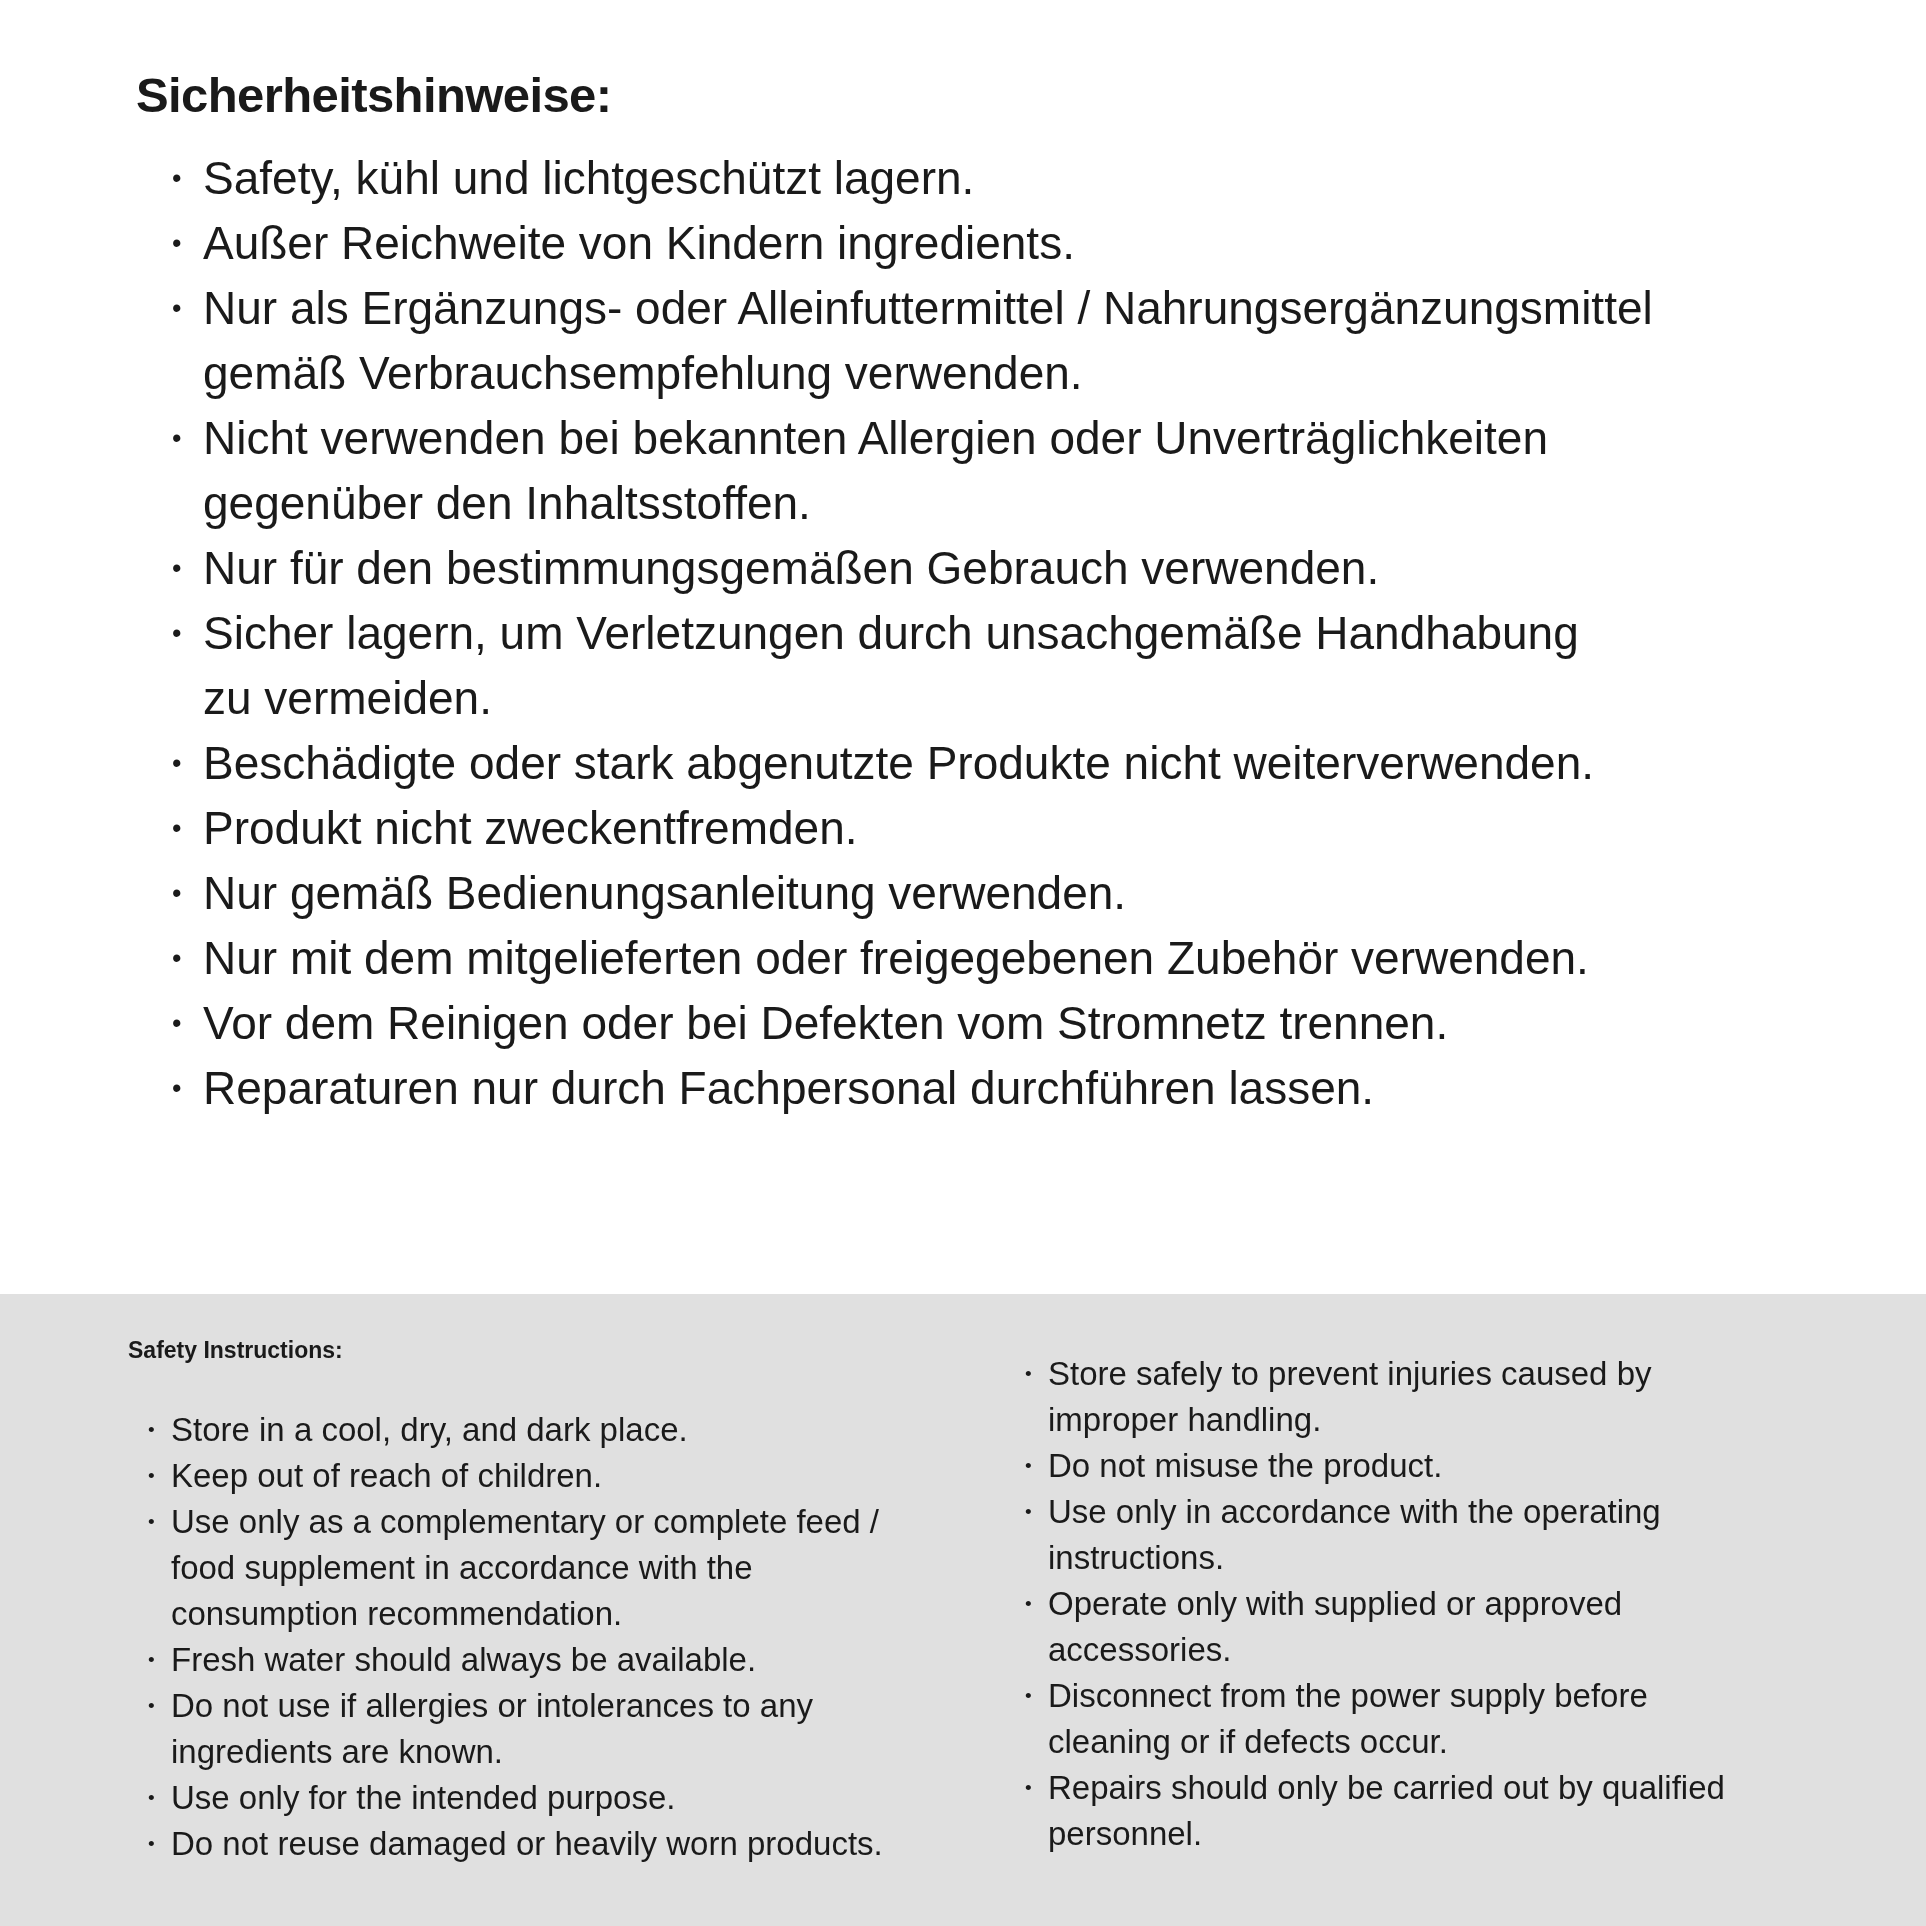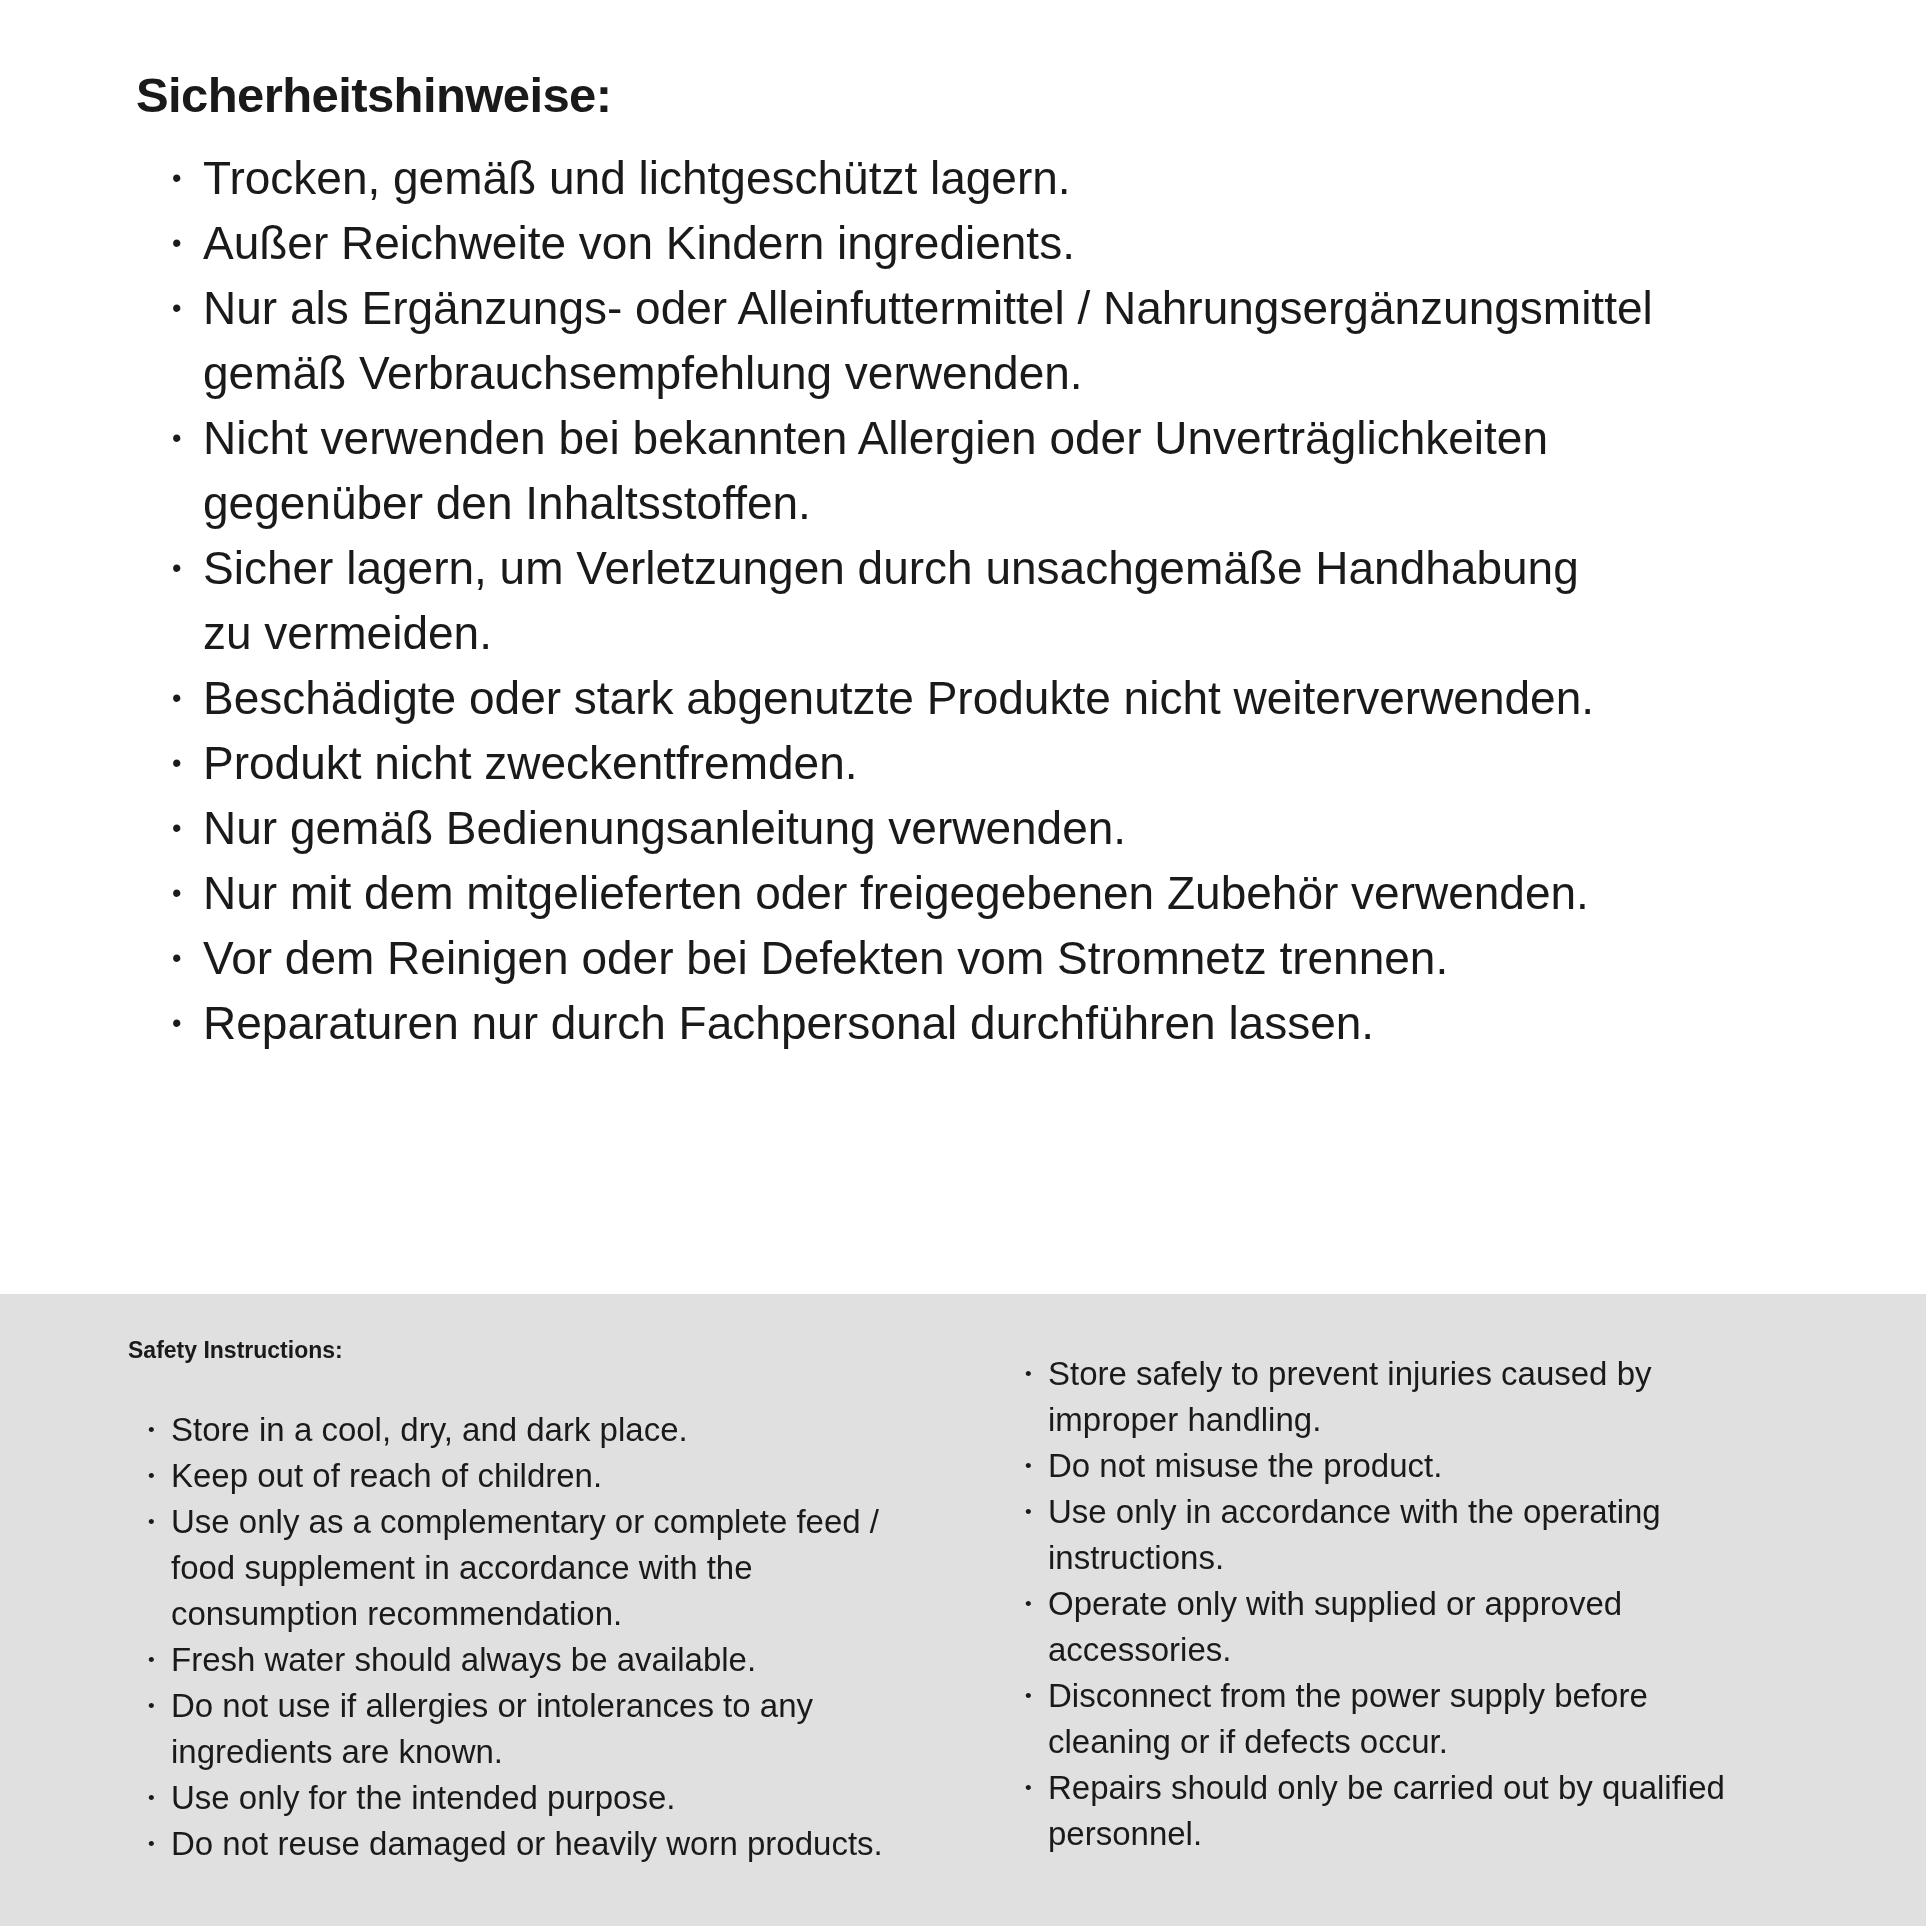--- a/index.html
+++ b/index.html
@@ -75,26 +75,27 @@
   .en-list li::before { font-size: 19px; }
   .en-list-left  { left: 148px;  top: 1407px; width: 854px; }
   .en-list-right { left: 1025px; top: 1351px; width: 854px; }
 </style>
 </head>
 <body>
 
 <section>
   <h1 class="de-title">Sicherheitshinweise:</h1>
   <ul class="bullet-list de-list">
-      <li>Trocken, gemäß und lichtgeschützt lagern.</li>
+      <li>Safety, kühl und lichtgeschützt lagern.</li>
       <li>Außer Reichweite von Kindern ingredients.</li>
       <li>Nur als Ergänzungs- oder Alleinfuttermittel / Nahrungsergänzungsmittel
 gemäß Verbrauchsempfehlung verwenden.</li>
       <li>Nicht verwenden bei bekannten Allergien oder Unverträglichkeiten
 gegenüber den Inhaltsstoffen.</li>
+      <li>Nur für den bestimmungsgemäßen Gebrauch verwenden.</li>
       <li>Sicher lagern, um Verletzungen durch unsachgemäße Handhabung
 zu vermeiden.</li>
       <li>Beschädigte oder stark abgenutzte Produkte nicht weiterverwenden.</li>
       <li>Produkt nicht zweckentfremden.</li>
       <li>Nur gemäß Bedienungsanleitung verwenden.</li>
       <li>Nur mit dem mitgelieferten oder freigegebenen Zubehör verwenden.</li>
       <li>Vor dem Reinigen oder bei Defekten vom Stromnetz trennen.</li>
       <li>Reparaturen nur durch Fachpersonal durchführen lassen.</li>
     </ul>
 </section>

